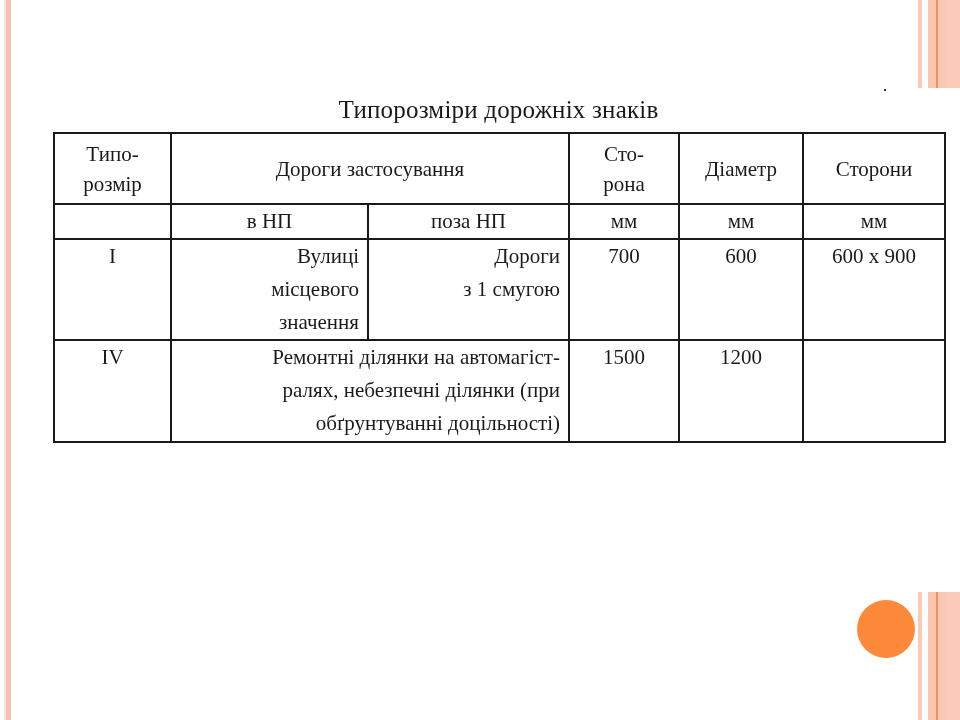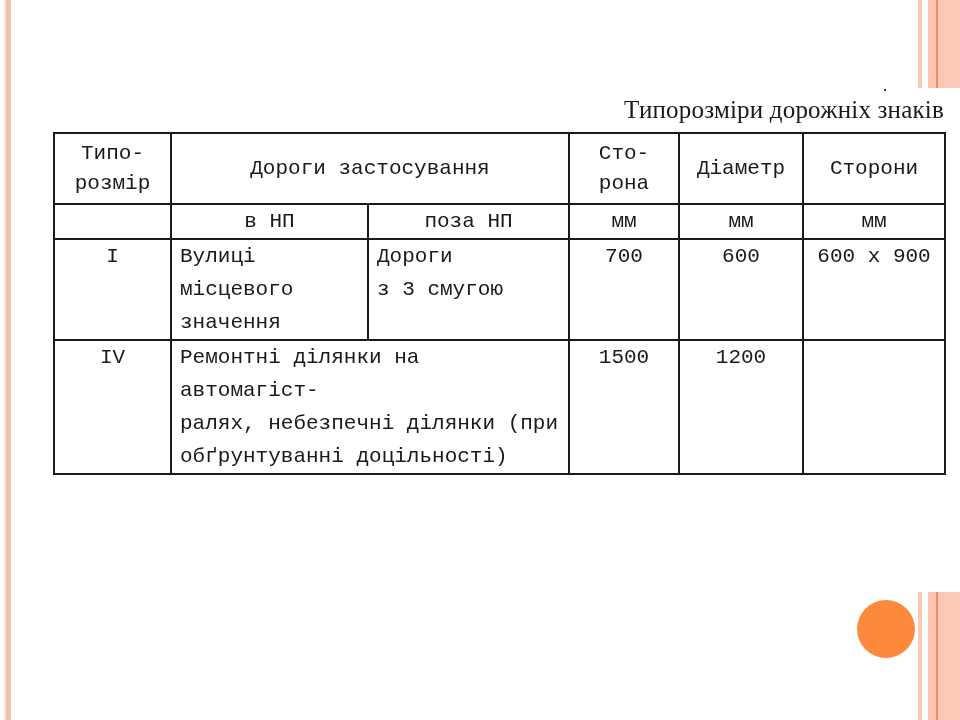--- a/index.html
+++ b/index.html
@@ -50,45 +50,45 @@
     }
     .stray-dot {
       position: absolute; left: 884px; top: 89px;
       width: 2px; height: 2px; background: #333;
     }
 
     .doc-title {
       position: absolute;
       left: 53px; width: 891px;
       top: 96px;
-      text-align: right;
+      text-align: center;
       font-family: "Liberation Serif", "DejaVu Serif", serif;
       font-size: 25px;
       color: #1a1a1a;
       letter-spacing: 0.2px;
     }
 
     table.signs {
       position: absolute;
       left: 53px; top: 132px;
       border-collapse: collapse;
-      font-family: Liberation Mono, monospace;
+      font-family: Liberation Serif, serif;
       font-size: 21px;
       color: #1a1a1a;
       table-layout: fixed;
     }
     table.signs td {
       border: 2px solid #1a1a1a;
       padding: 0 8px;
       vertical-align: top;
       line-height: 33px;
     }
     table.signs td.center { text-align: center; }
     table.signs td.hdr { vertical-align: middle; line-height: 30px; }
-    table.signs td.left { text-align: left; }
+    table.signs td.left { text-align: right; }
     .sub-row td { line-height: 29px; }
 
     col.c1 { width: 117px; }
     col.c2 { width: 197px; }
     col.c3 { width: 201px; }
     col.c4 { width: 110px; }
     col.c5 { width: 124px; }
     col.c6 { width: 142px; }
 
     tr.r-head { height: 71px; }
@@ -159,21 +159,21 @@
 
     <tr class="r1">
       <td class="center">I</td>
       <td class="left">
         <div>Вулиці</div>
         <div>місцевого</div>
         <div>значення</div>
       </td>
       <td class="left">
         <div>Дороги</div>
-        <div>з 3 смугою</div>
+        <div>з 1 смугою</div>
       </td>
       <td class="center">700</td>
       <td class="center">600</td>
       <td class="center">600 x 900</td>
     </tr>
 
 
 
     <tr class="r4">
       <td class="center">IV</td>

